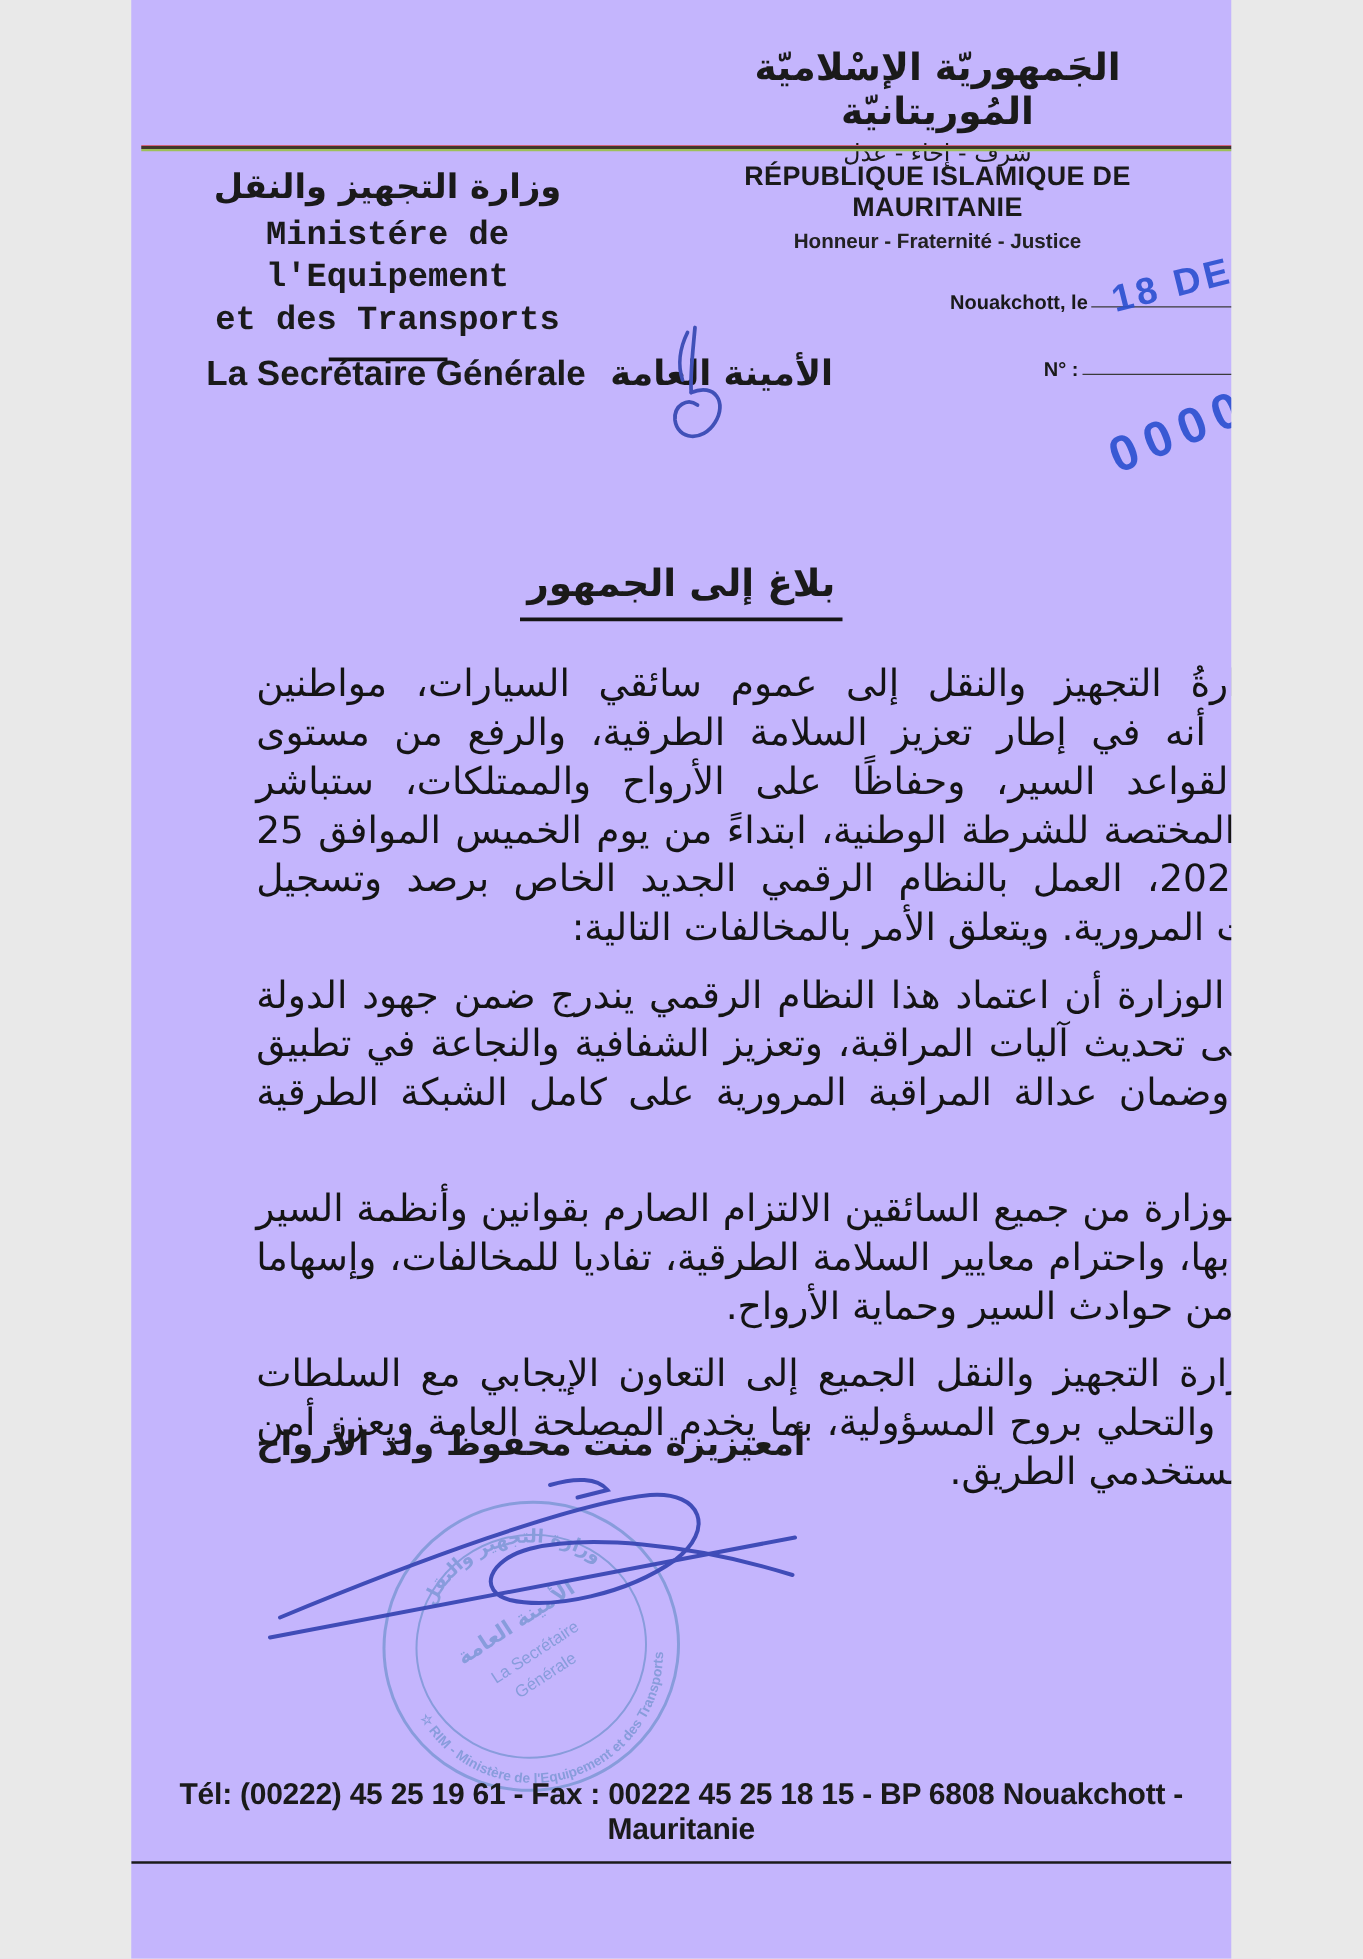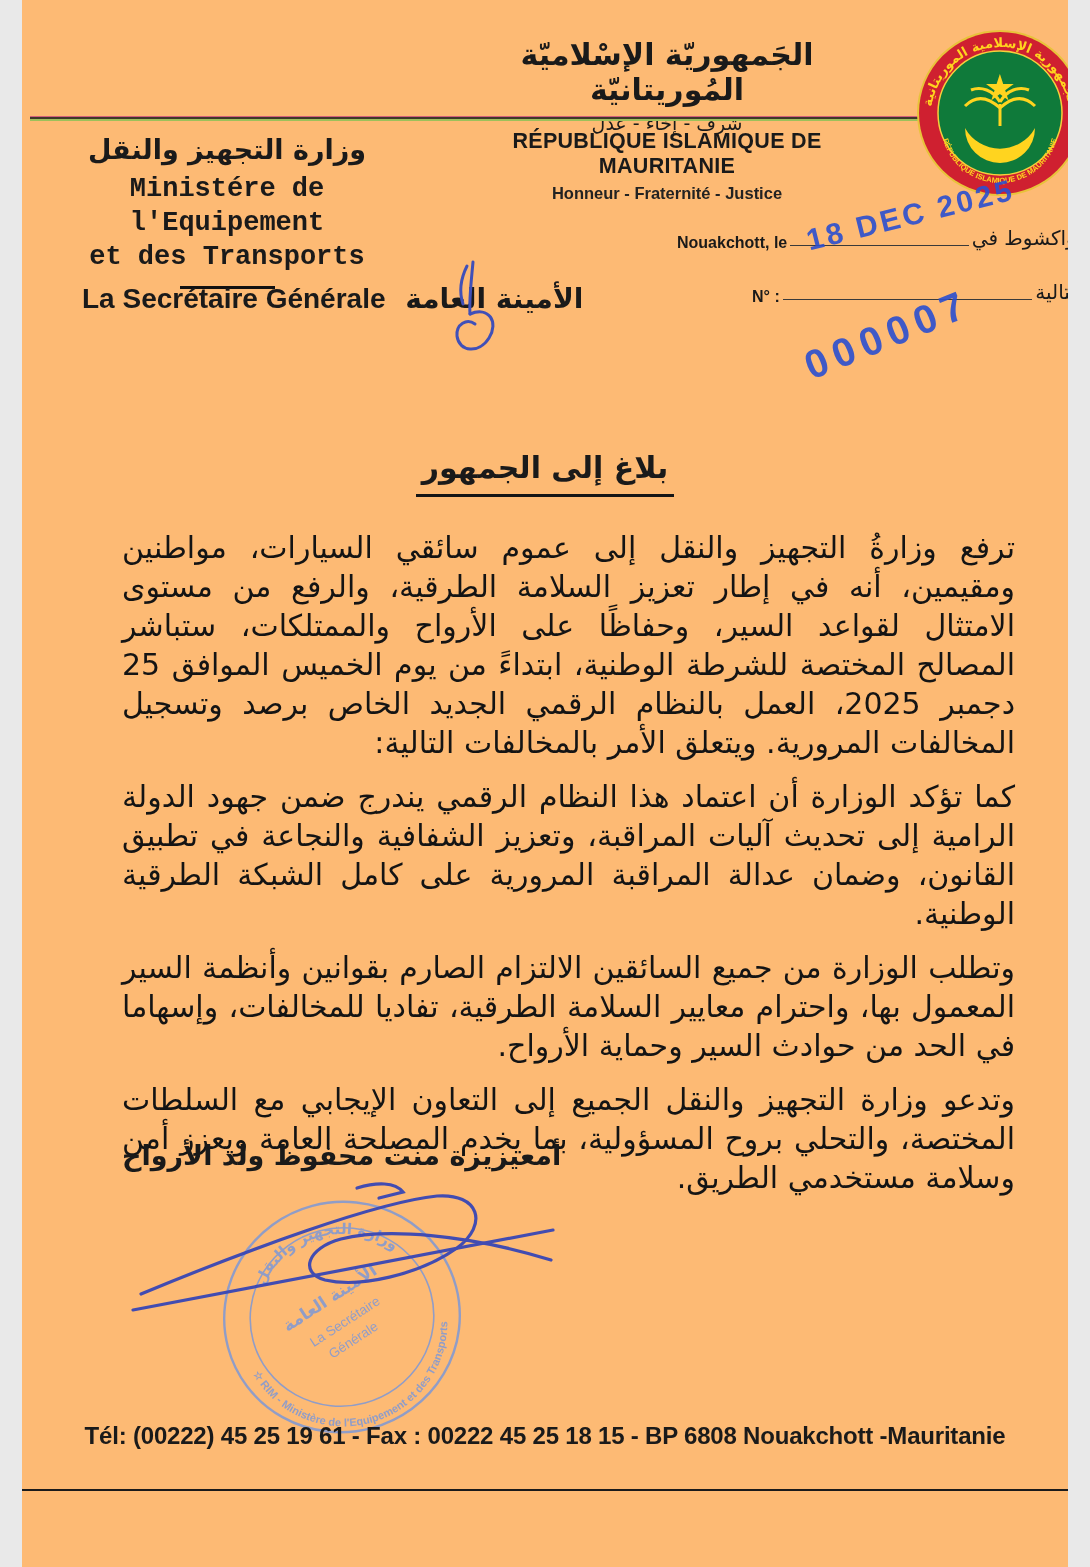--- a/index.html
+++ b/index.html
@@ -1,16 +1,16 @@
 <!DOCTYPE html>
 <html><head>
 <meta charset="utf-8">
 <style>
   html,body{margin:0;padding:0;background:#e9e9e9;}
-  .page{position:relative;width:1046px;height:1567px;background:#fdba74;overflow:hidden;
+  .page{position:relative;width:880px;height:1567px;background:#c4b5fd;overflow:hidden;
         font-family:"DejaVu Sans",sans-serif;color:#1a1a1a;margin:0 auto;}
   .latin{font-family:"Liberation Sans",sans-serif;}
 
   
   #hdr-top{position:absolute;left:420px;top:38px;width:450px;text-align:center;}
   .hdr-ar{font-size:30px;font-weight:bold;line-height:1.15;}
   .hdr-motto{font-size:19px;margin-top:5px;}
   #separator{position:absolute;top:116px;left:8px;width:1074px;height:5px;
              background:linear-gradient(to bottom,#d4607a 0 22%,#41372a 22% 62%,#9dc05a 62% 100%);}
   #hdr-bottom{position:absolute;left:420px;top:129px;width:450px;text-align:center;}

